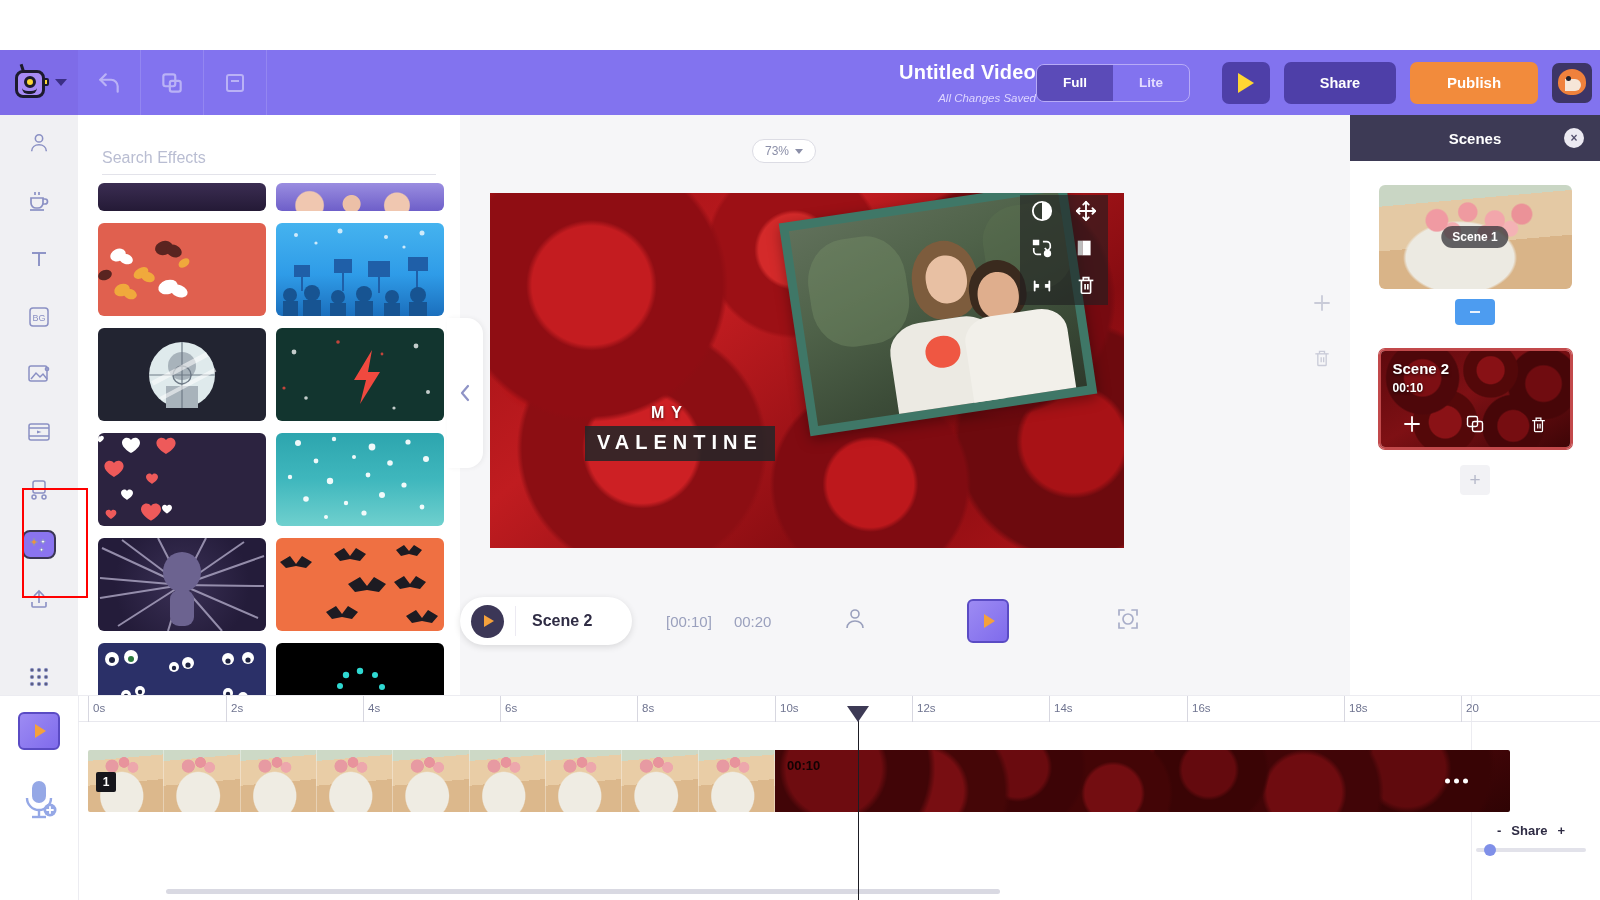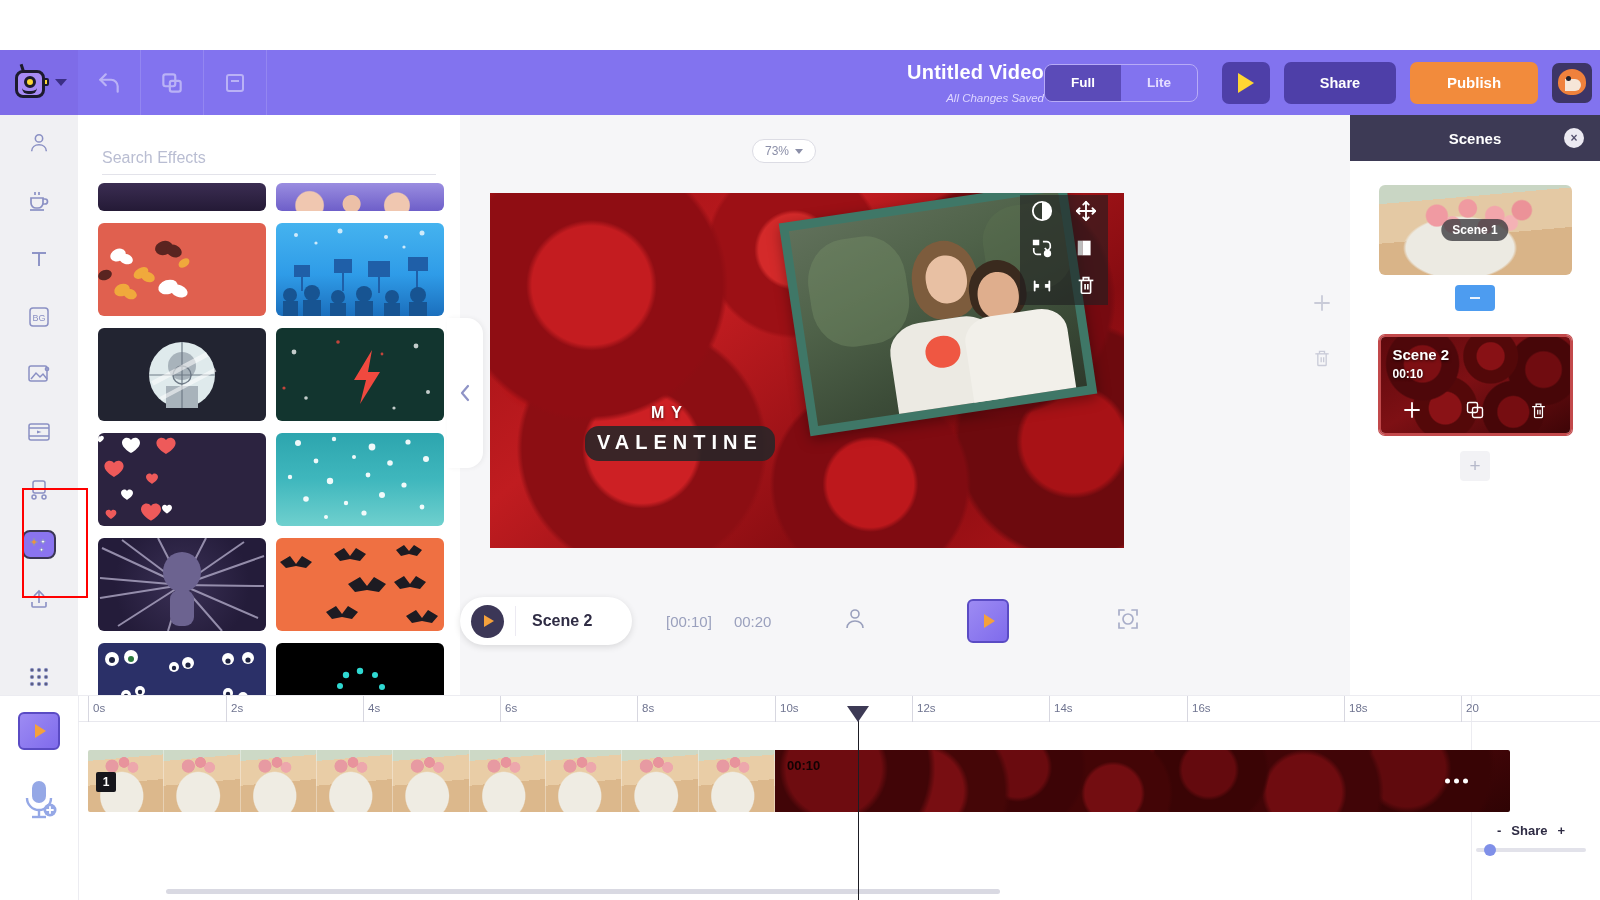--- a/index.html
+++ b/index.html
@@ -55,21 +55,21 @@
   }
   .tb-icon-btn svg { opacity: .45; }
   .tb-sep { width: 1px; height: 65px; background: rgba(255,255,255,.14); }
 
   .title-block { flex: 1; text-align: right; margin-left: -70px; }
   .title-main { color: #ffffff; font-size: 20px; font-weight: bold; letter-spacing: .2px; }
   .title-sub { color: #ded6ff; font-size: 11.5px; font-style: italic; margin-top: 8px; }
 
   .seg {
     display: flex; border: 1px solid #b7abf7; border-radius: 8px; overflow: hidden;
-    height: 38px; margin-right: 24px;
+    height: 38px; margin-right: 32px;
   }
   .seg-item {
     width: 76px; display: flex; align-items: center; justify-content: center;
     font-size: 13.5px; font-weight: bold; cursor: pointer; color: #e4ddff;
   }
   .seg-item.active { background: #5b4bb8; color: #ffffff; }
 
   .tb-right { display: flex; align-items: center; gap: 14px; padding-right: 8px; }
   .play-sq {
     width: 48px; height: 42px; background: #4e3fa8; border-radius: 7px;
@@ -197,21 +197,21 @@
     position: absolute; left: 530px; top: 2px; width: 88px; height: 110px;
     background: rgba(30,30,32,.60); display: grid; grid-template-columns: 1fr 1fr;
     align-items: center; justify-items: center; z-index: 8;
   }
   .fx-toolbar > div { cursor: pointer; }
 
   .cap-wrap { position: absolute; left: 95px; top: 211px; z-index: 9; }
   .cap-top { color: #fff; font-size: 16px; font-weight: bold; letter-spacing: 7px; padding-left: 66px; text-shadow: 0 1px 3px rgba(0,0,0,.6); }
   .cap-bot {
     display: inline-block; background: rgba(38,38,40,.88); color: #fff;
-    font-size: 20px; font-weight: bold; letter-spacing: 6px; padding: 5px 12px 7px 12px; margin-top: 4px; border-radius: 14px;
+    font-size: 20px; font-weight: bold; letter-spacing: 6px; padding: 5px 12px 7px 12px; margin-top: 4px;
   }
 
   .stage-side {
     position: absolute; right: 18px; top: 178px; display: flex; flex-direction: column;
     align-items: center; gap: 30px;
   }
   .stage-side .it { cursor: pointer; }
 
   
   .scenebar {
@@ -240,21 +240,21 @@
     height: 46px; background: #3d3a55; display: flex; align-items: center; justify-content: center;
     position: relative;
   }
   .scenes-head .ttl { color: #fff; font-size: 15px; font-weight: bold; }
   .scenes-close {
     position: absolute; right: 16px; top: 13px; width: 20px; height: 20px; border-radius: 50%;
     background: #eceaf2; color: #54506e; font-size: 12px; display: flex; align-items: center;
     justify-content: center; cursor: pointer; font-weight: bold;
   }
   .scene-card {
-    width: 193px; height: 90px; margin: 24px auto 0 auto; border-radius: 6px; overflow: hidden;
+    width: 193px; height: 104px; margin: 24px auto 0 auto; border-radius: 6px; overflow: hidden;
     position: relative; cursor: pointer;
   }
   .scene-card.sel { border: 2px solid #c2494b; box-shadow: 0 0 0 1px #c2494b; height: 100px; }
   .sc1-bg {
     position: absolute; inset: 0;
     background:
       radial-gradient(circle at 30% 34%, #f09aa2 0 7%, transparent 8%),
       radial-gradient(circle at 46% 26%, #ef9aa0 0 7%, transparent 8%),
       radial-gradient(circle at 60% 34%, #f2a6ab 0 7%, transparent 8%),
       radial-gradient(circle at 74% 28%, #eb9298 0 6%, transparent 7%),

